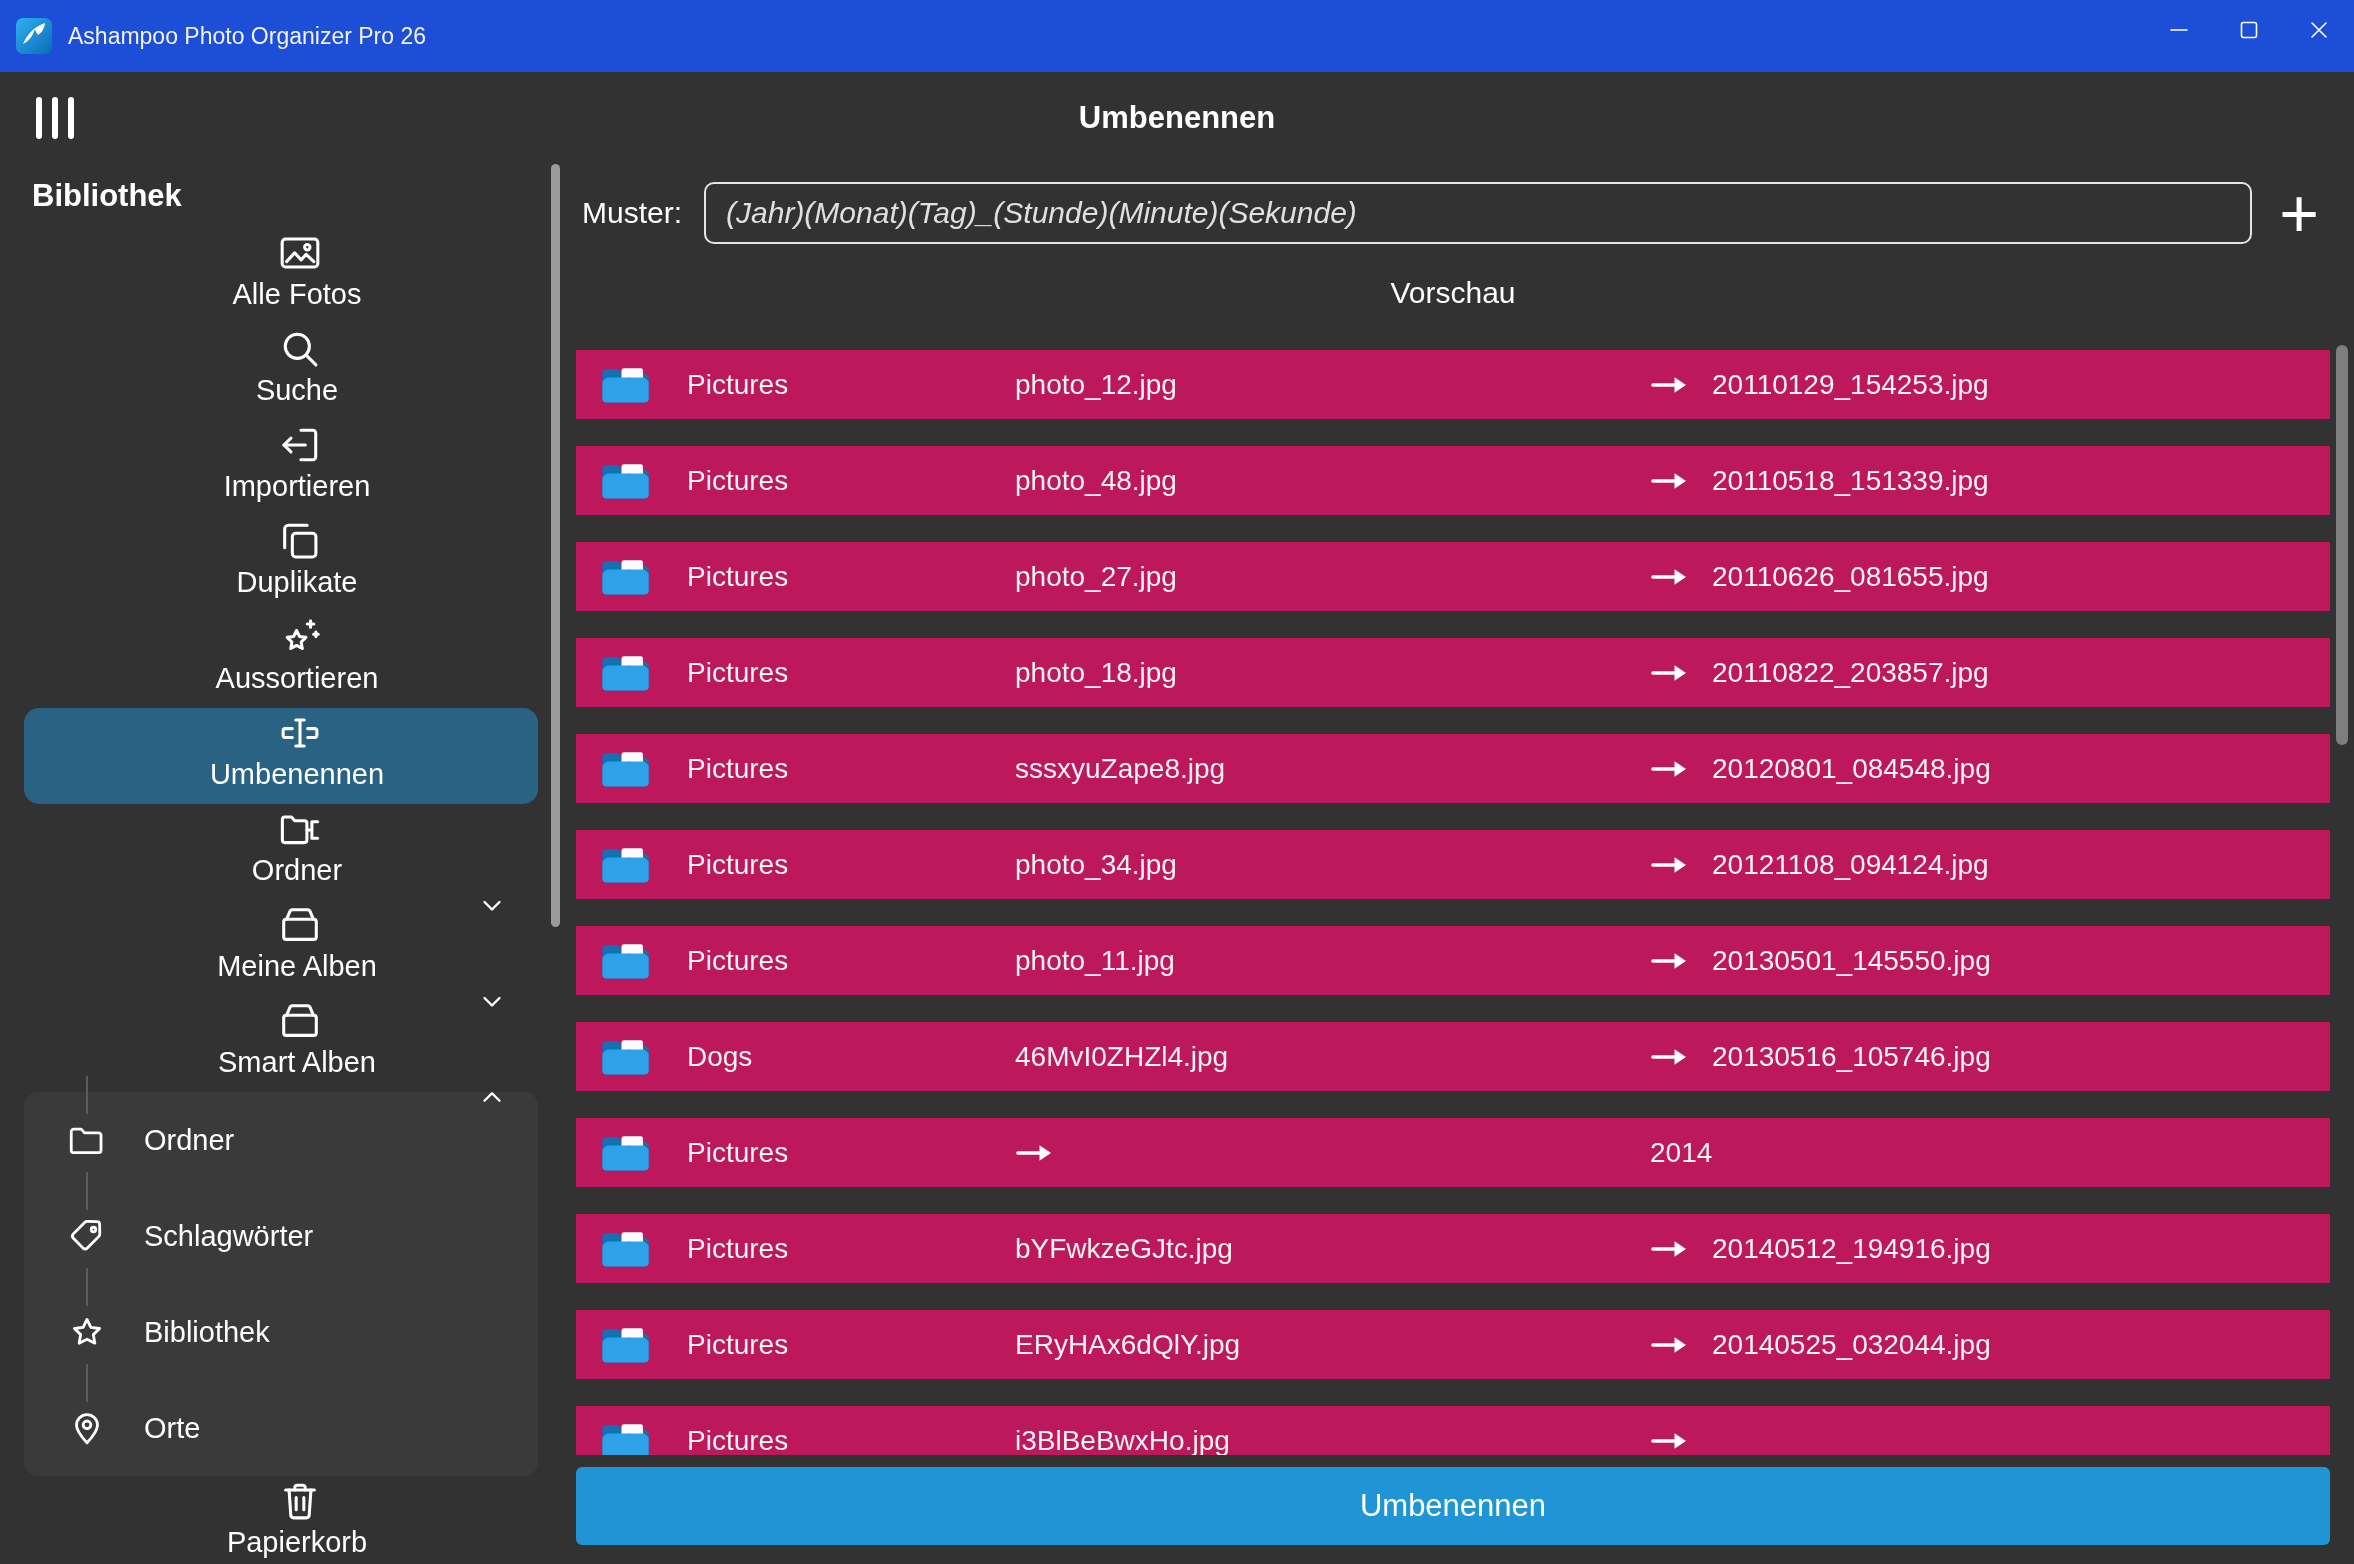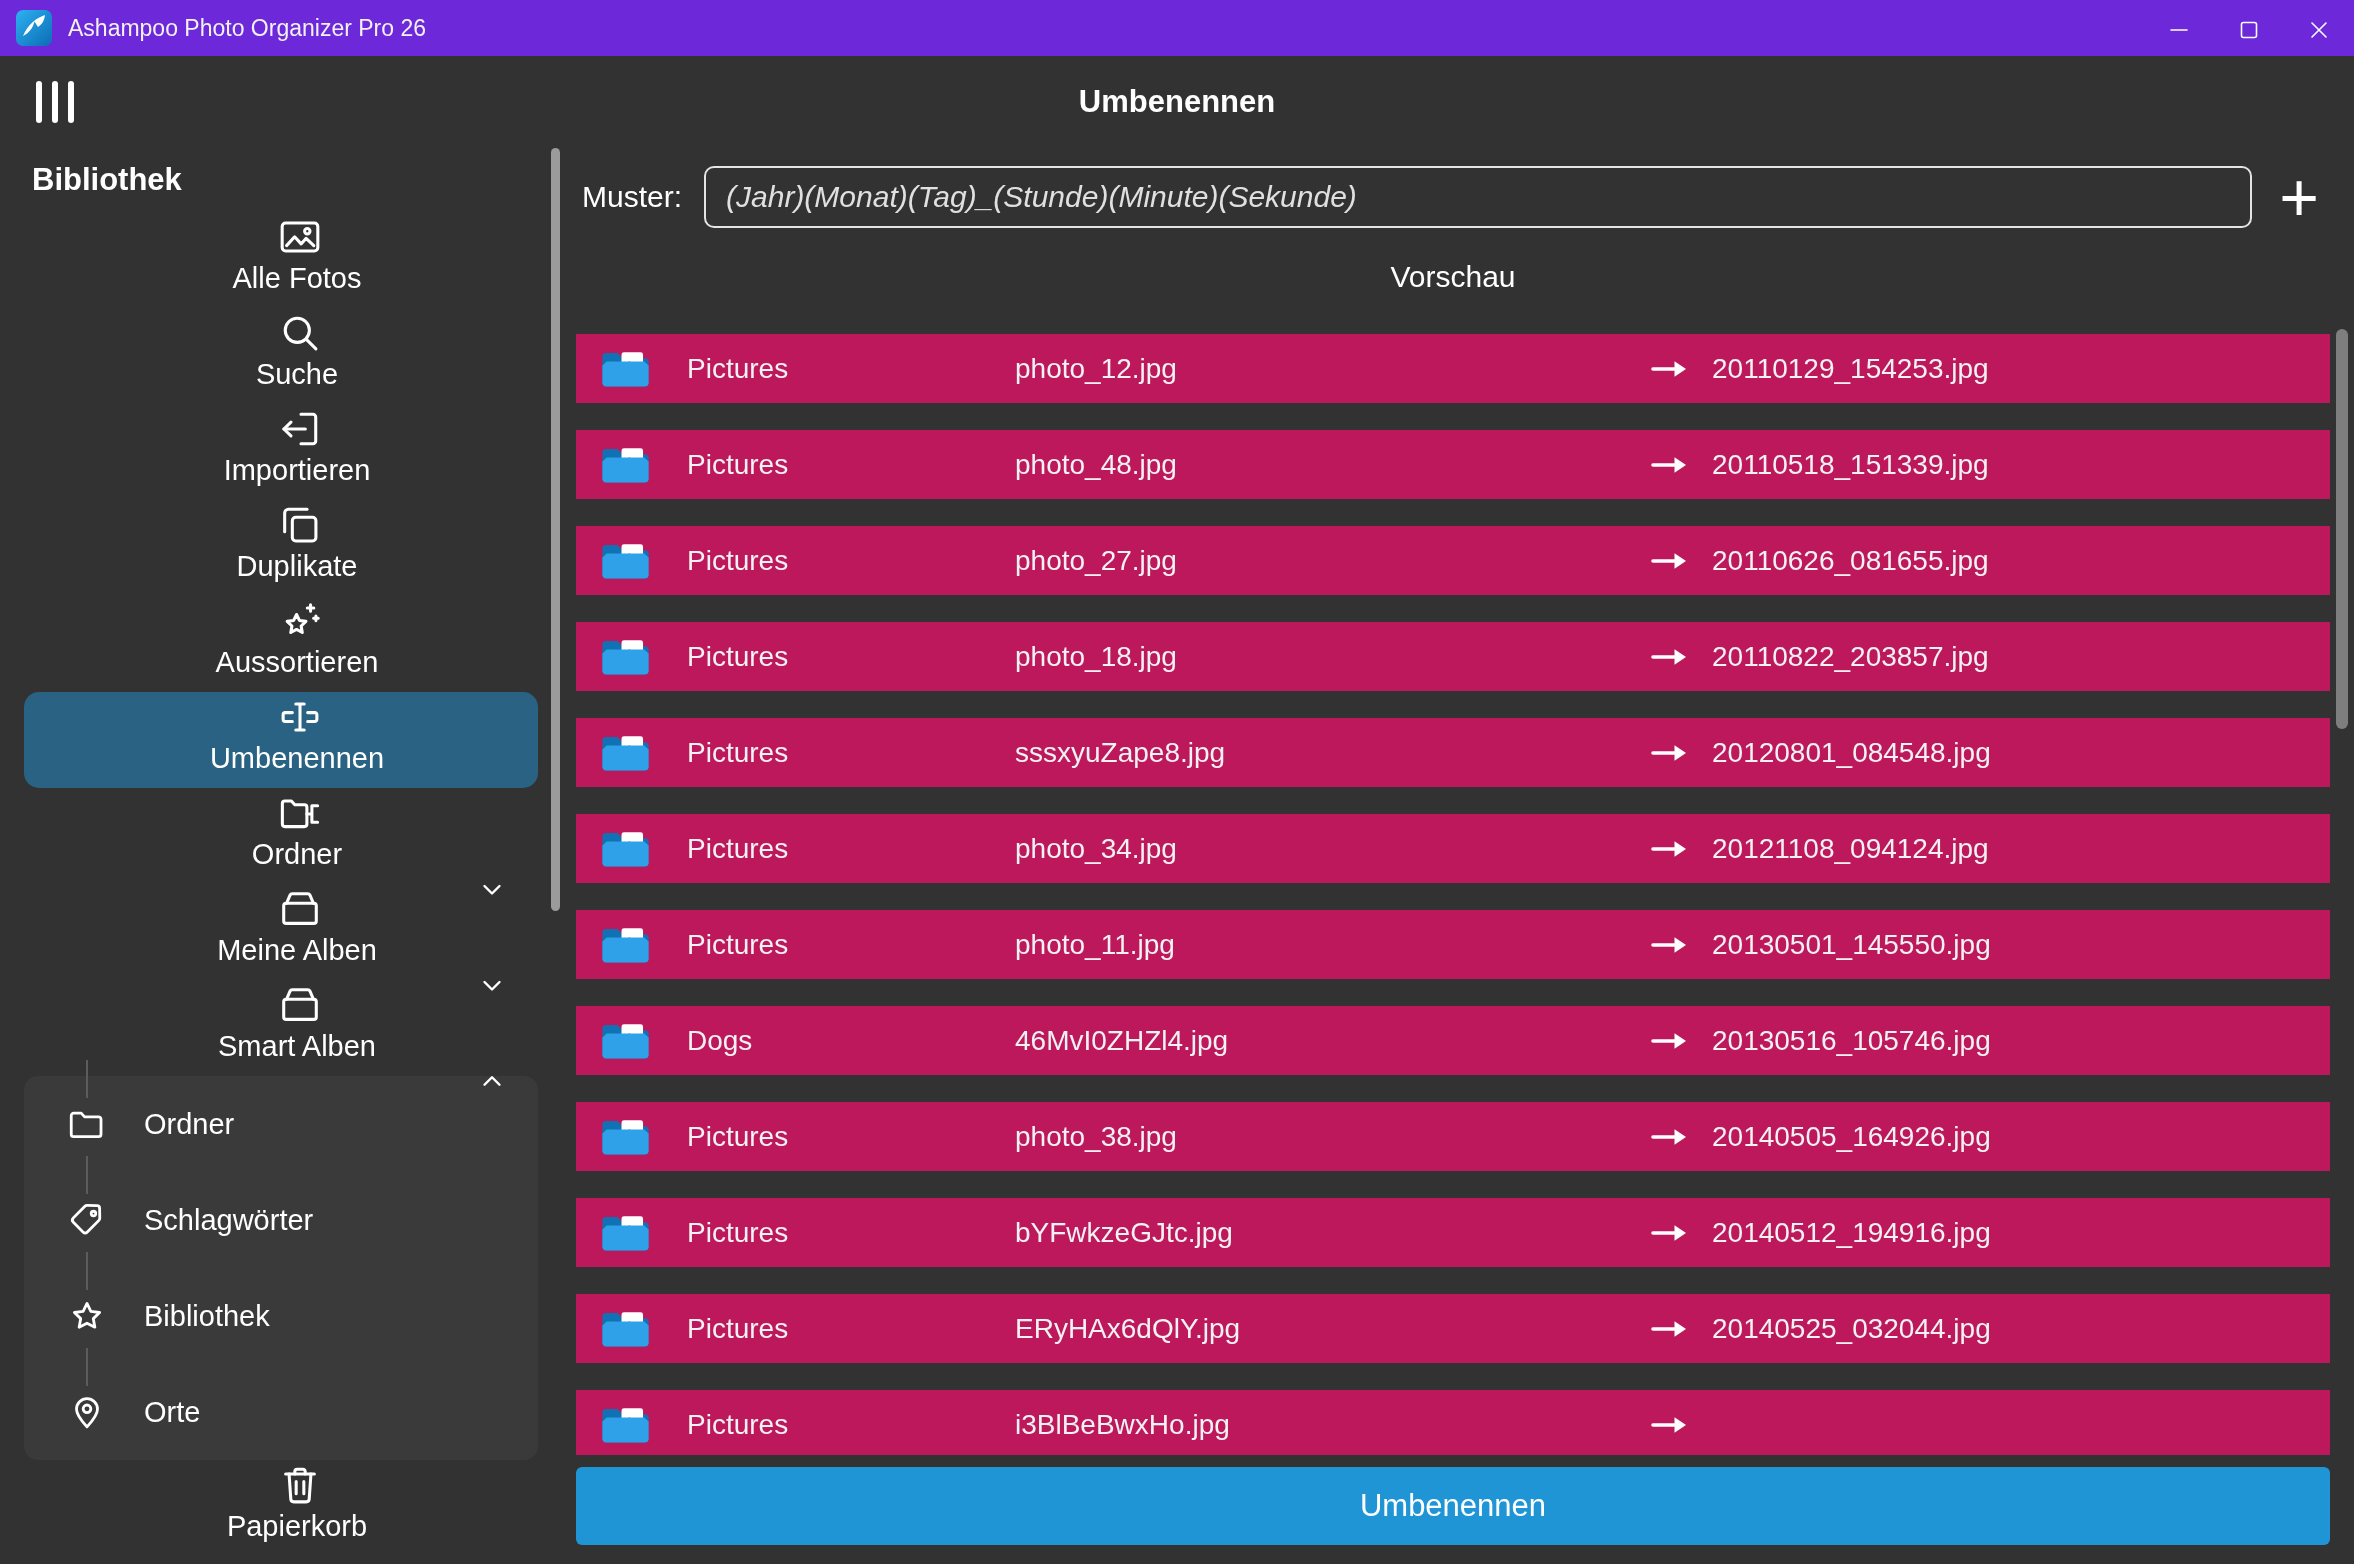--- a/index.html
+++ b/index.html
@@ -6,21 +6,21 @@
   html, body { width: 2354px; height: 1564px; overflow: hidden; }
   body {
     background: #323232;
     font-family: "Liberation Sans", sans-serif;
     color: #ffffff;
   }
   .window { width: 2354px; height: 1564px; display: flex; flex-direction: column; }
 
   
   .titlebar {
-    height: 56px; background: #6d28d9; display: flex; align-items: center;
+    height: 72px; background: #1d4ed8; display: flex; align-items: center;
     padding-left: 16px; flex: none;
   }
   .app-icon { width: 36px; height: 36px; margin-right: 16px; display: flex; }
   .app-title { font-size: 23px; color: #f2f2f2; }
   .win-controls { margin-left: auto; display: flex; height: 100%; }
   .win-btn { width: 70px; height: 60px; display: flex; align-items: center; justify-content: center; }
 
   
   .header { height: 92px; position: relative; display: flex; align-items: center; flex: none; }
   .hamburger { margin-left: 26px; display: flex; gap: 10px; padding: 10px; cursor: pointer; }
@@ -497,21 +497,20 @@
   <div class="p-row">
     <span class="r-icon">
       <svg viewBox="0 0 32 26">
         <path d="M1.5 5.5 A2.5 2.5 0 0 1 4 3 h7.2 l2.8 3.2 H28 a2.5 2.5 0 0 1 2.5 2.5 V21.5 A2.5 2.5 0 0 1 28 24 H4 a2.5 2.5 0 0 1 -2.5 -2.5z" fill="#1270b4"></path>
         <rect x="13.5" y="2.5" width="13.5" height="11" rx="1.5" fill="#ffffff"></rect>
         <path d="M15 12.2 l3.3-4.2 2.4 2.8 1.7-2 3.2 3.4z" fill="#1985cc"></path>
         <path d="M1.5 21.5 V10.8 L4.2 8.3 h23.6 l2.7 2.5 V21.5 A2.5 2.5 0 0 1 28 24 H4 a2.5 2.5 0 0 1 -2.5-2.5z" fill="#2ea1e8"></path>
       </svg>
     </span>
     <span class="r-folder">Pictures</span>
-    <span class="r-old">photo_38.jpg</span>
     <span class="r-arrow">
       <svg width="39" height="22" viewBox="0 0 39 22">
         <path d="M3 11 H26" stroke="#ffffff" stroke-width="3.6" stroke-linecap="round"></path>
         <path d="M24.5 3.2 L36 11 24.5 18.8z" fill="#ffffff"></path>
       </svg>
     </span>
     <span class="r-new">20140505_164926.jpg</span>
   </div>
 
   <div class="p-row">

